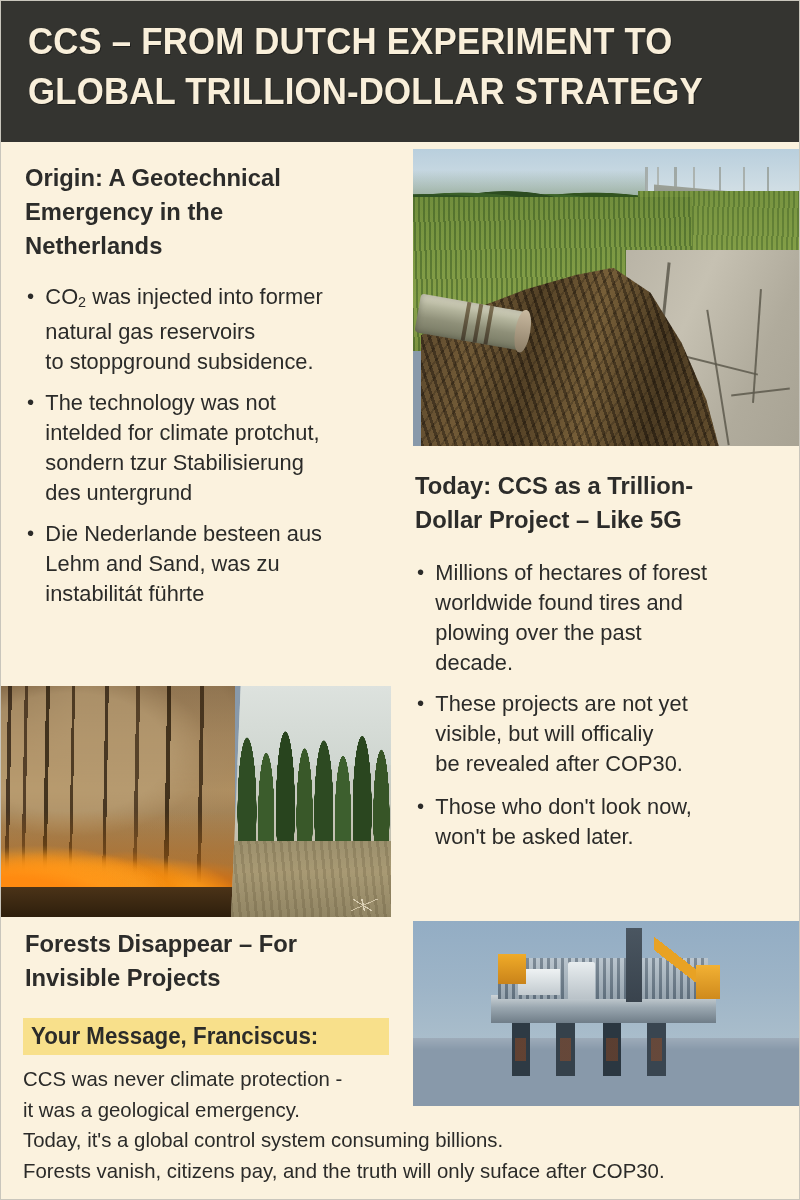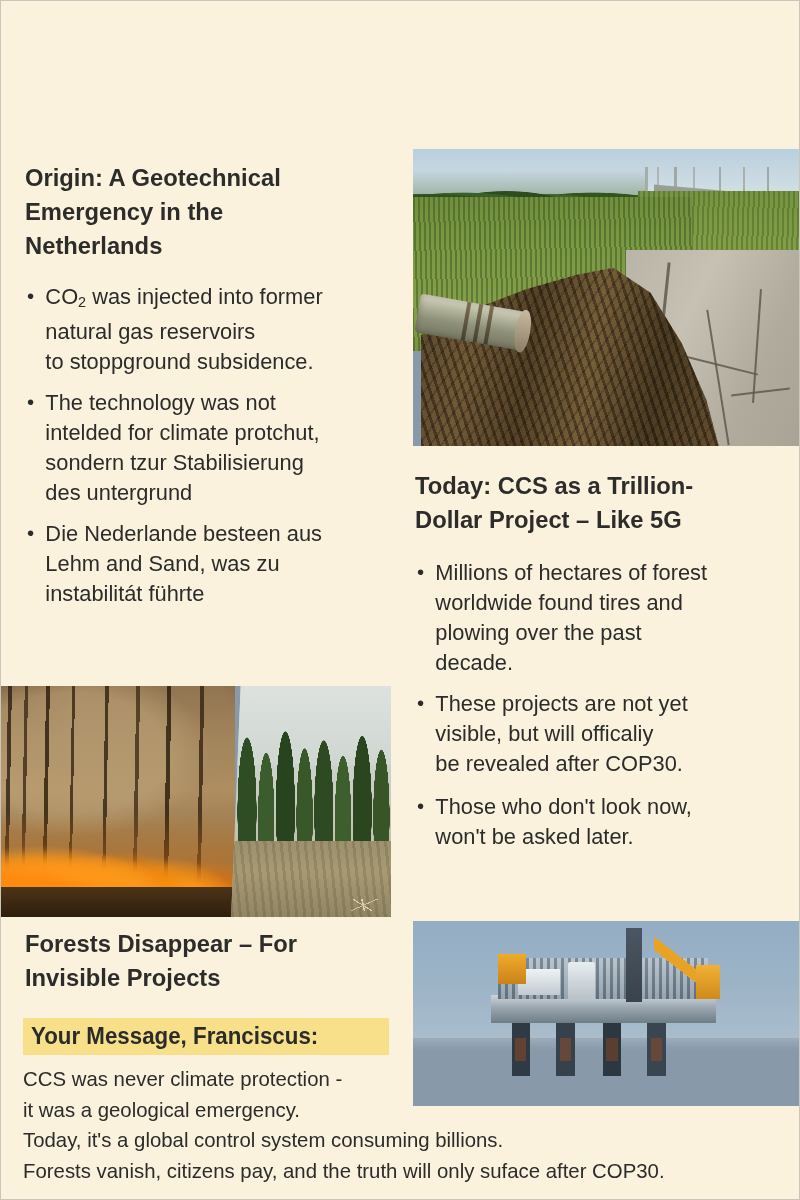--- a/index.html
+++ b/index.html
@@ -355,20 +355,26 @@
     transform: scaleX(0.97);
     transform-origin: left top;
   }
   .footer-text .fline { display: block; white-space: nowrap; }
 </style>
 </head>
 <body>
 
 <div id="poster">
 
+  <div class="header-bar">
+    <div class="header-title">
+      <span class="tline">CCS – FROM DUTCH EXPERIMENT TO</span>
+      <span class="tline">GLOBAL TRILLION-DOLLAR STRATEGY</span>
+    </div>
+  </div>
 
   <div class="sec-head" style="left:24px; top:160px; width:380px;">
     <span class="hline">Origin: A Geotechnical</span>
     <span class="hline">Emergency in the</span>
     <span class="hline">Netherlands</span>
   </div>
 
   <div class="bullets" style="left:24px; top:281px; width:390px;">
 
     <div class="bullet-item">

